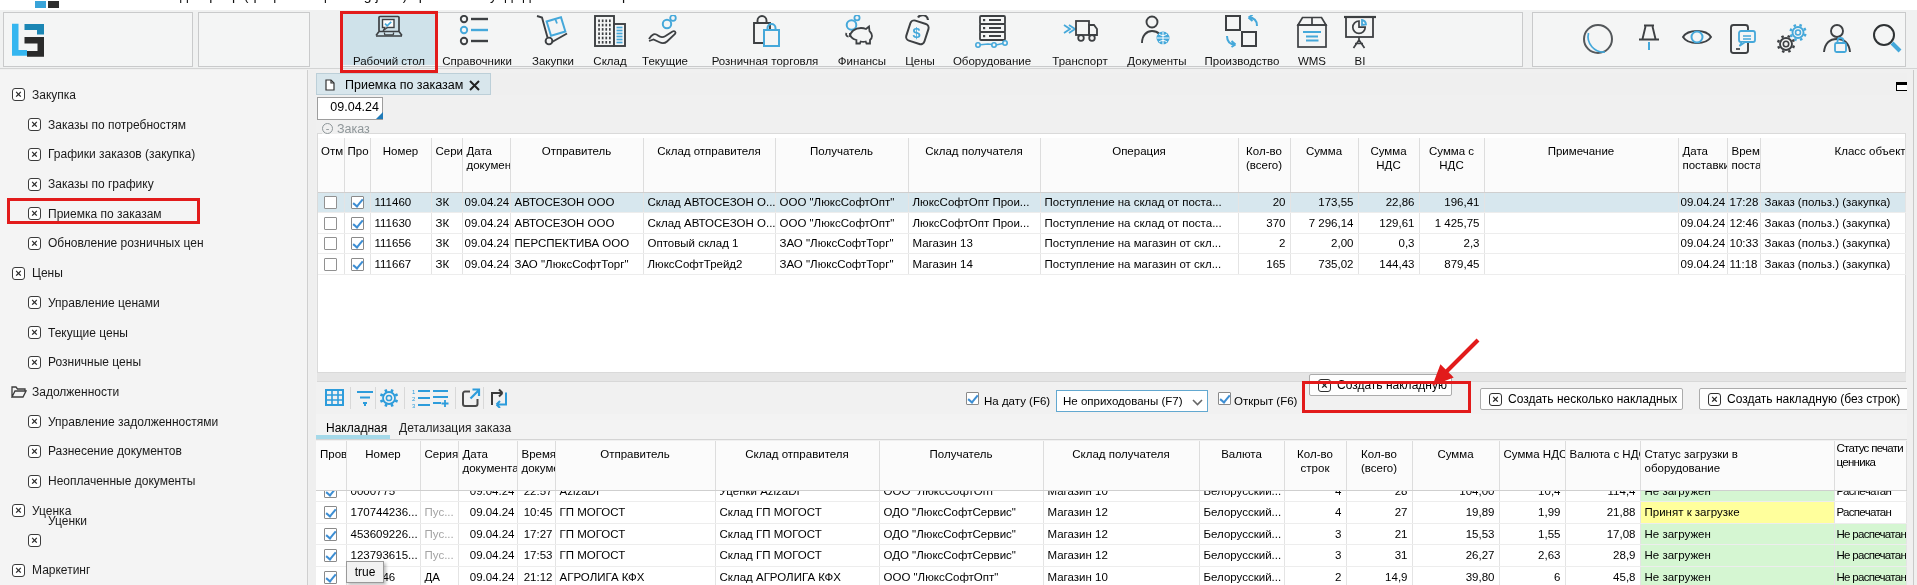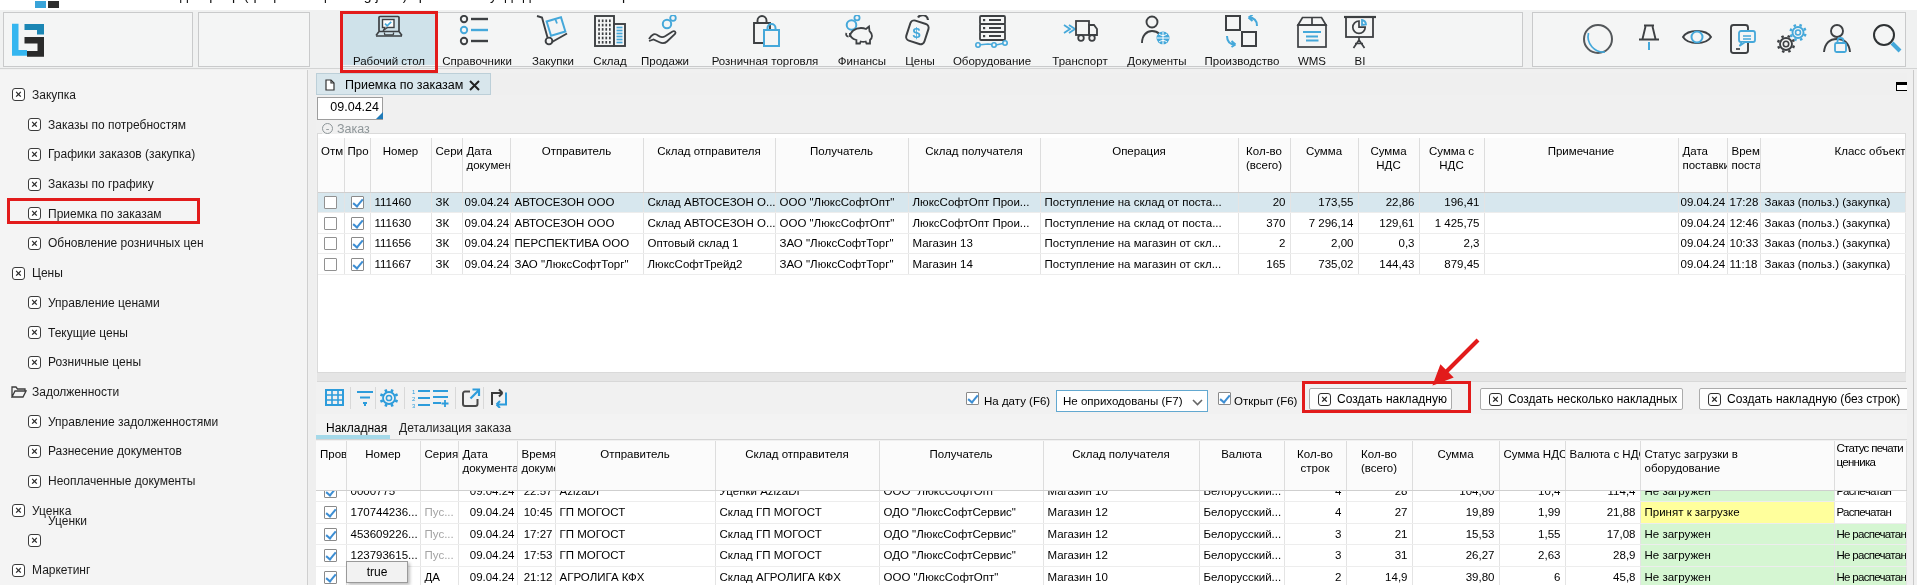--- a/index.html
+++ b/index.html
@@ -112,21 +112,21 @@
       <path d="M24.5 27.5 h6" stroke="#45a8da" stroke-width="1.7"></path>
     </svg>
 <div class="rlabel">Склад</div>
   </div>
 <div class="ritem" style="left:605px;top:15px;width:120px;height:50px">
 <svg class="a" style="left:42px;top:0px" width="36" height="34" viewBox="0 0 36 34" fill="none">
       <circle cx="20" cy="9" r="4.2" stroke="#45a8da" stroke-width="2"></circle>
       <circle cx="26" cy="3" r="2.8" stroke="#45a8da" stroke-width="1.8"></circle>
       <path d="M2 24 c3,-5 6,-6 9,-3.5 c2.5,2 5,2 7.5,0.5 l7,-4.5 c2,-1 4,0.5 2.5,2.5 l-8,7.5 c-2,1.8 -5,2 -7.5,0.8 l-6,-2.8 l-4.5,1.5" stroke="#3d4043" stroke-width="1.8"></path>
     </svg>
-<div class="rlabel">Продажи</div>
+<div class="rlabel">Текущие</div>
   </div>
 <div class="ritem" style="left:705px;top:15px;width:120px;height:50px">
 <svg class="a" style="left:42px;top:0px" width="36" height="34" viewBox="0 0 36 34" fill="none">
       <path d="M7 8 h16 v20 h-16 z" stroke="#3d4043" stroke-width="1.9"></path>
       <path d="M10.5 8 v-2.5 a4.5,4.5 0 0 1 9,0 V8" stroke="#3d4043" stroke-width="1.9"></path>
       <path d="M17 15 h15 v16 h-15 z" fill="#f4f5f5" stroke="#45a8da" stroke-width="2"></path>
       <path d="M20.5 15 v-2 a4,4 0 0 1 8,0 v2" fill="none" stroke="#45a8da" stroke-width="2"></path>
     </svg>
 <div class="rlabel">Розничная торговля</div>
   </div>
@@ -494,21 +494,21 @@
   </svg>
 <div class="cb c a" style="left:966px;top:392px"></div>
 <div class="a" style="left:984px;top:395px;font-size:11.5px">На дату (F6)</div>
 <div class="a" style="left:1056px;top:390px;width:152px;height:22px;background:#fff;border:1px solid #62a8d0"></div>
 <div class="a" style="left:1063px;top:395px;font-size:11.5px">Не оприходованы (F7)</div>
 <svg class="a" style="left:1192px;top:399px" width="11" height="7" viewBox="0 0 11 7" fill="none">
     <path d="M1 1 l4.5 4.5 L10 1" stroke="#666" stroke-width="1.6"></path>
   </svg>
 <div class="cb c a" style="left:1218px;top:392px"></div>
 <div class="a" style="left:1234px;top:395px;font-size:11.5px">Открыт (F6)</div>
-<div class="btn" style="left:1309px;top:388px;width:143px"><span class="bx">×</span>Создать накладную</div>
+<div class="btn" style="left:1309px;top:374px;width:143px"><span class="bx">×</span>Создать накладную</div>
 <div class="btn" style="left:1480px;top:388px;width:203px"><span class="bx">×</span>Создать несколько накладных</div>
 <div class="btn" style="left:1699px;top:388px;width:215px"><span class="bx">×</span>Создать накладную (без строк)</div>
 <div class="redbox" style="left:1302px;top:381px;width:169px;height:32px"></div>
 <svg class="a" style="left:1420px;top:330px;z-index:60" width="70" height="60" viewBox="0 0 70 60" fill="none">
 <path d="M58 10 L25 43" stroke="#e21b1b" stroke-width="4"></path>
 <path d="M15 53 L31 47 L21 37 z" fill="#e21b1b" stroke="#e21b1b" stroke-width="3"></path>
   </svg>
 <div class="a" style="left:316px;top:414px;width:1591px;height:26px;background:#f3f3f3;border-bottom:1px solid #d4d4d4"></div>
 <div class="a" style="left:326px;top:421px;font-size:12px;color:#000">Накладная</div>
 <div class="a" style="left:399px;top:421px;font-size:12px;color:#222">Детализация заказа</div>
@@ -668,14 +668,14 @@
           <th class="ct">Кол-во<br>(всего)</th>
           <th class="ct">Сумма</th>
           <th class="ct">Сумма НДС</th>
           <th class="ct">Валюта с НДС</th>
           <th class="lt">Статус загрузки в<br>оборудование</th>
           <th class="lt tight">Статус печати<br>ценника</th>
         </tr>
       </tbody>
     </table>
   </div>
-<div class="a" style="left:346px;top:561px;width:62px;height:22px;background:#f2f2f2;border:1px solid #9a9a9a;box-shadow:2px 2px 3px rgba(0,0,0,0.25);z-index:40;font-size:12px;line-height:20px;text-align:center">true</div>
+<div class="a" style="left:346px;top:561px;width:38px;height:22px;background:#f2f2f2;border:1px solid #9a9a9a;box-shadow:2px 2px 3px rgba(0,0,0,0.25);z-index:40;font-size:12px;line-height:20px;text-align:center">true</div>
 <div class="a" style="left:1907px;top:70px;width:10px;height:515px;background:#f0f0f0"></div>
 <div class="a" style="left:1913px;top:70px;width:1px;height:515px;background:#c9c9c9"></div>
 </body></html>

